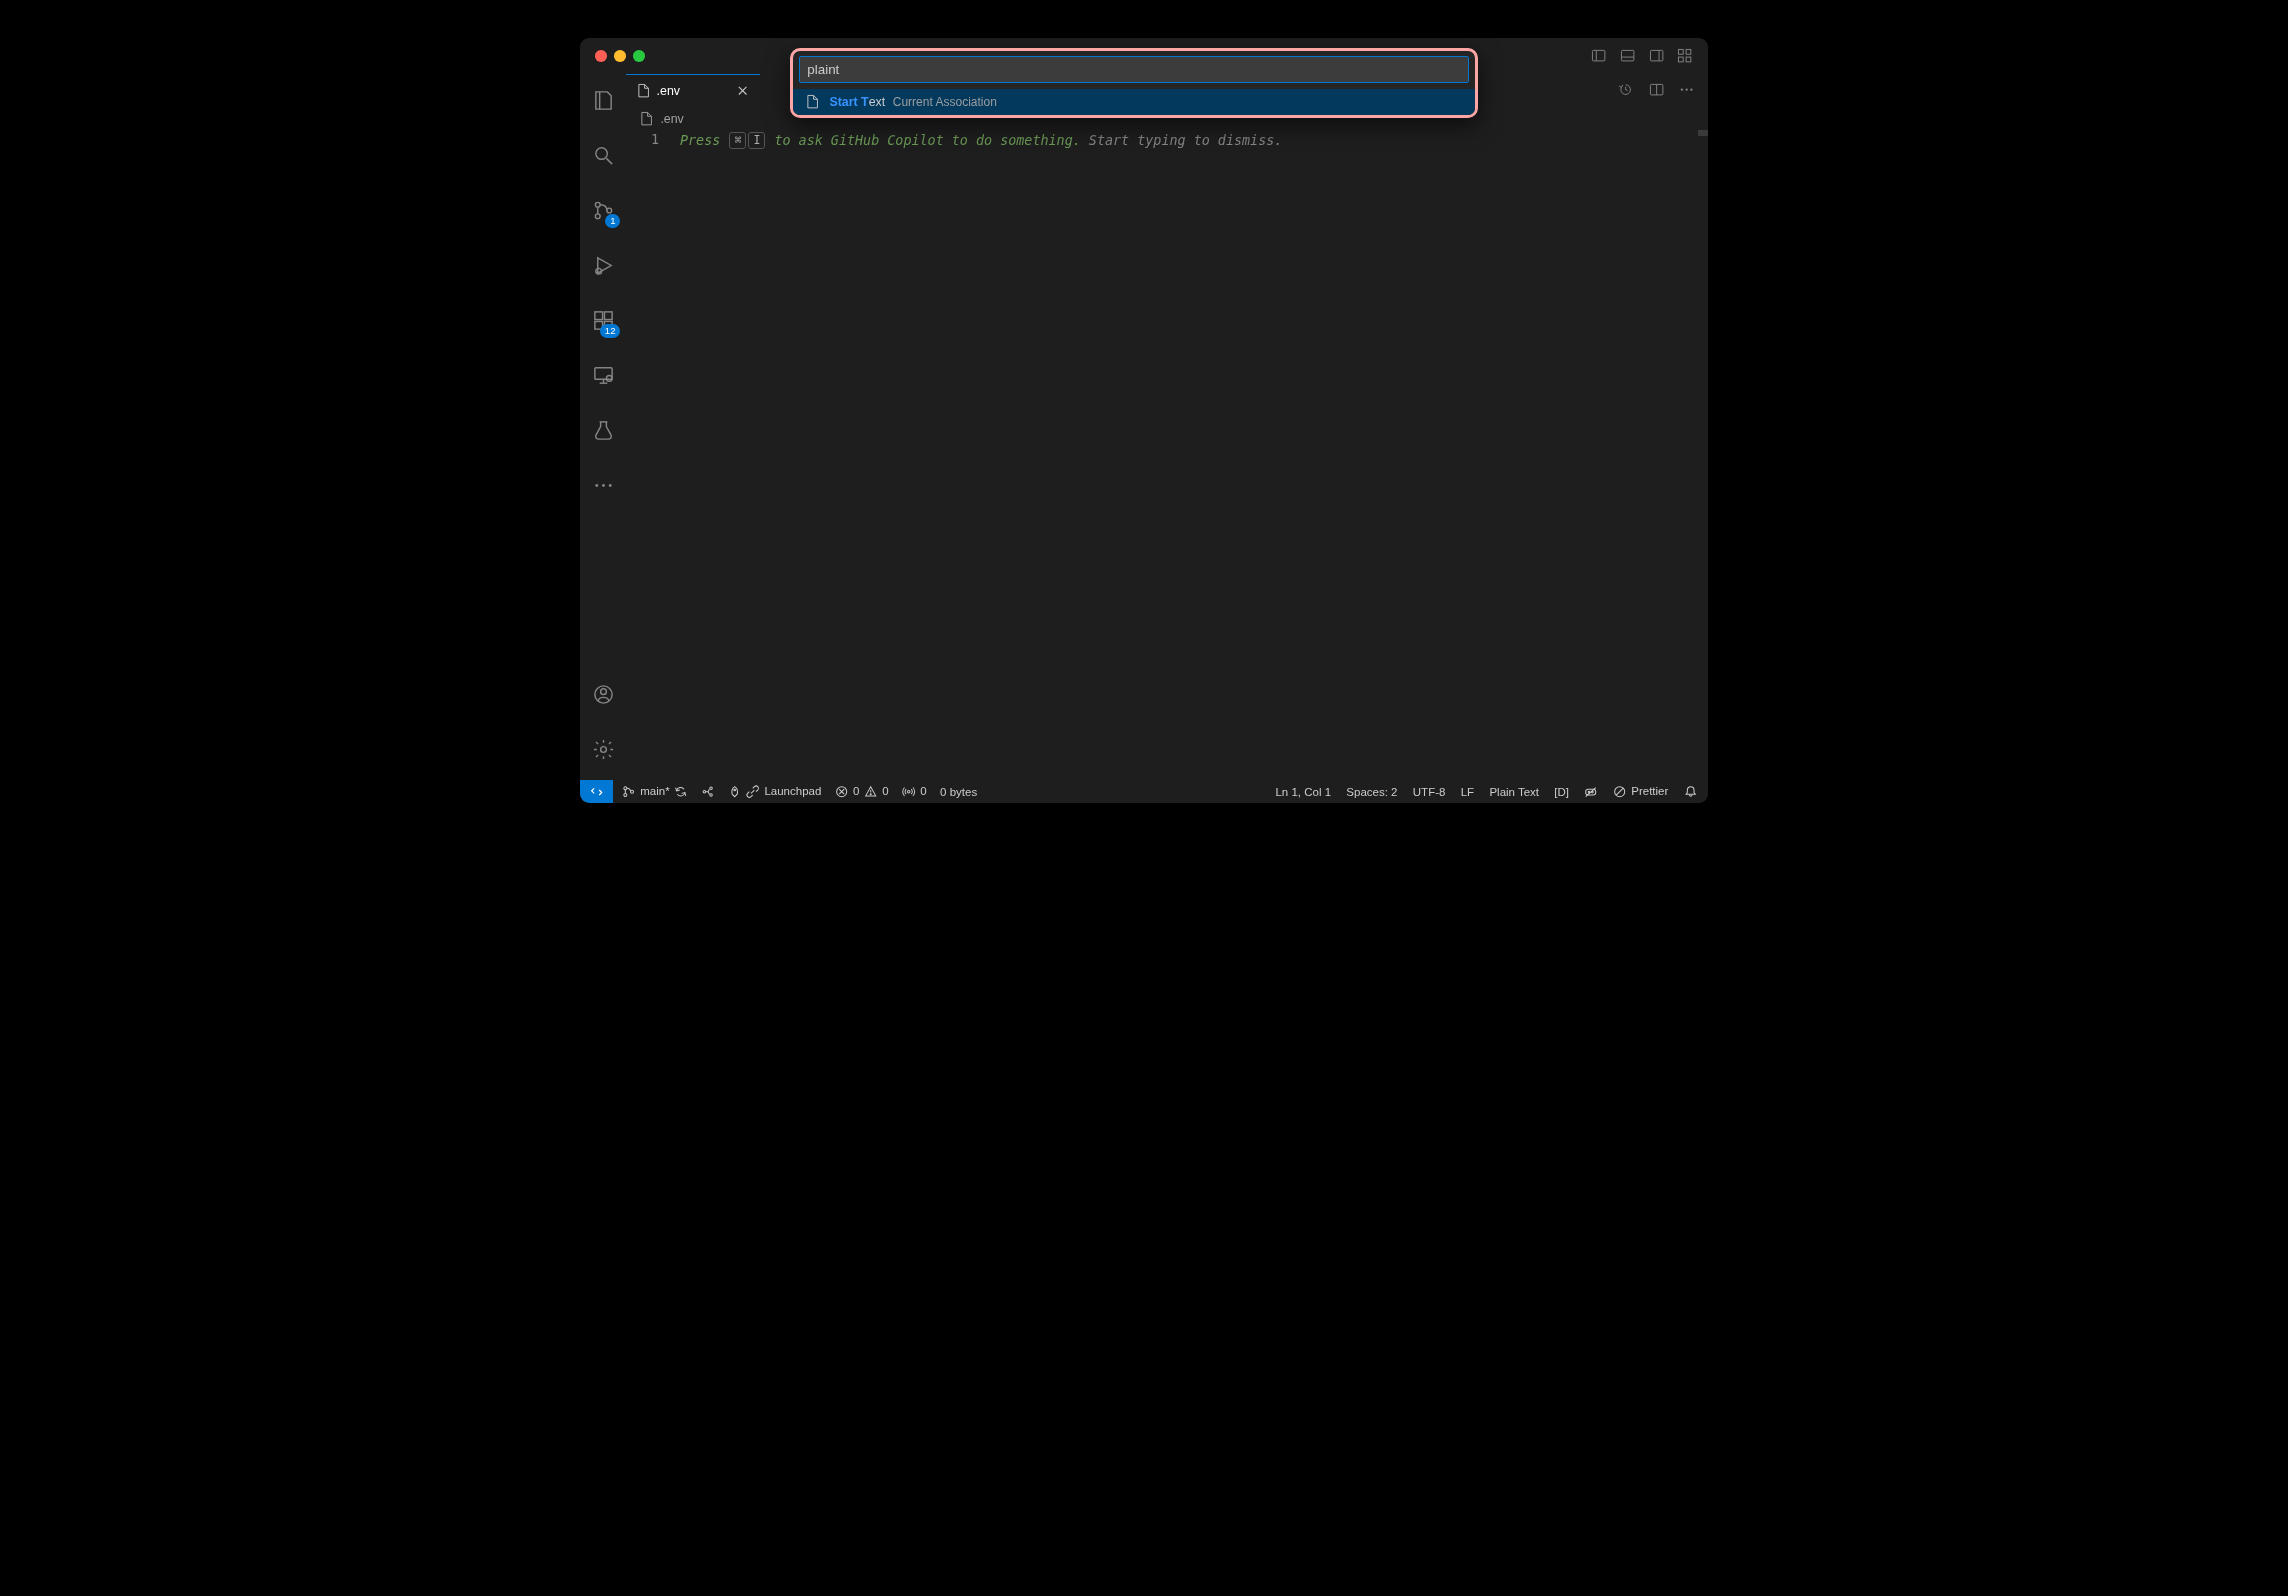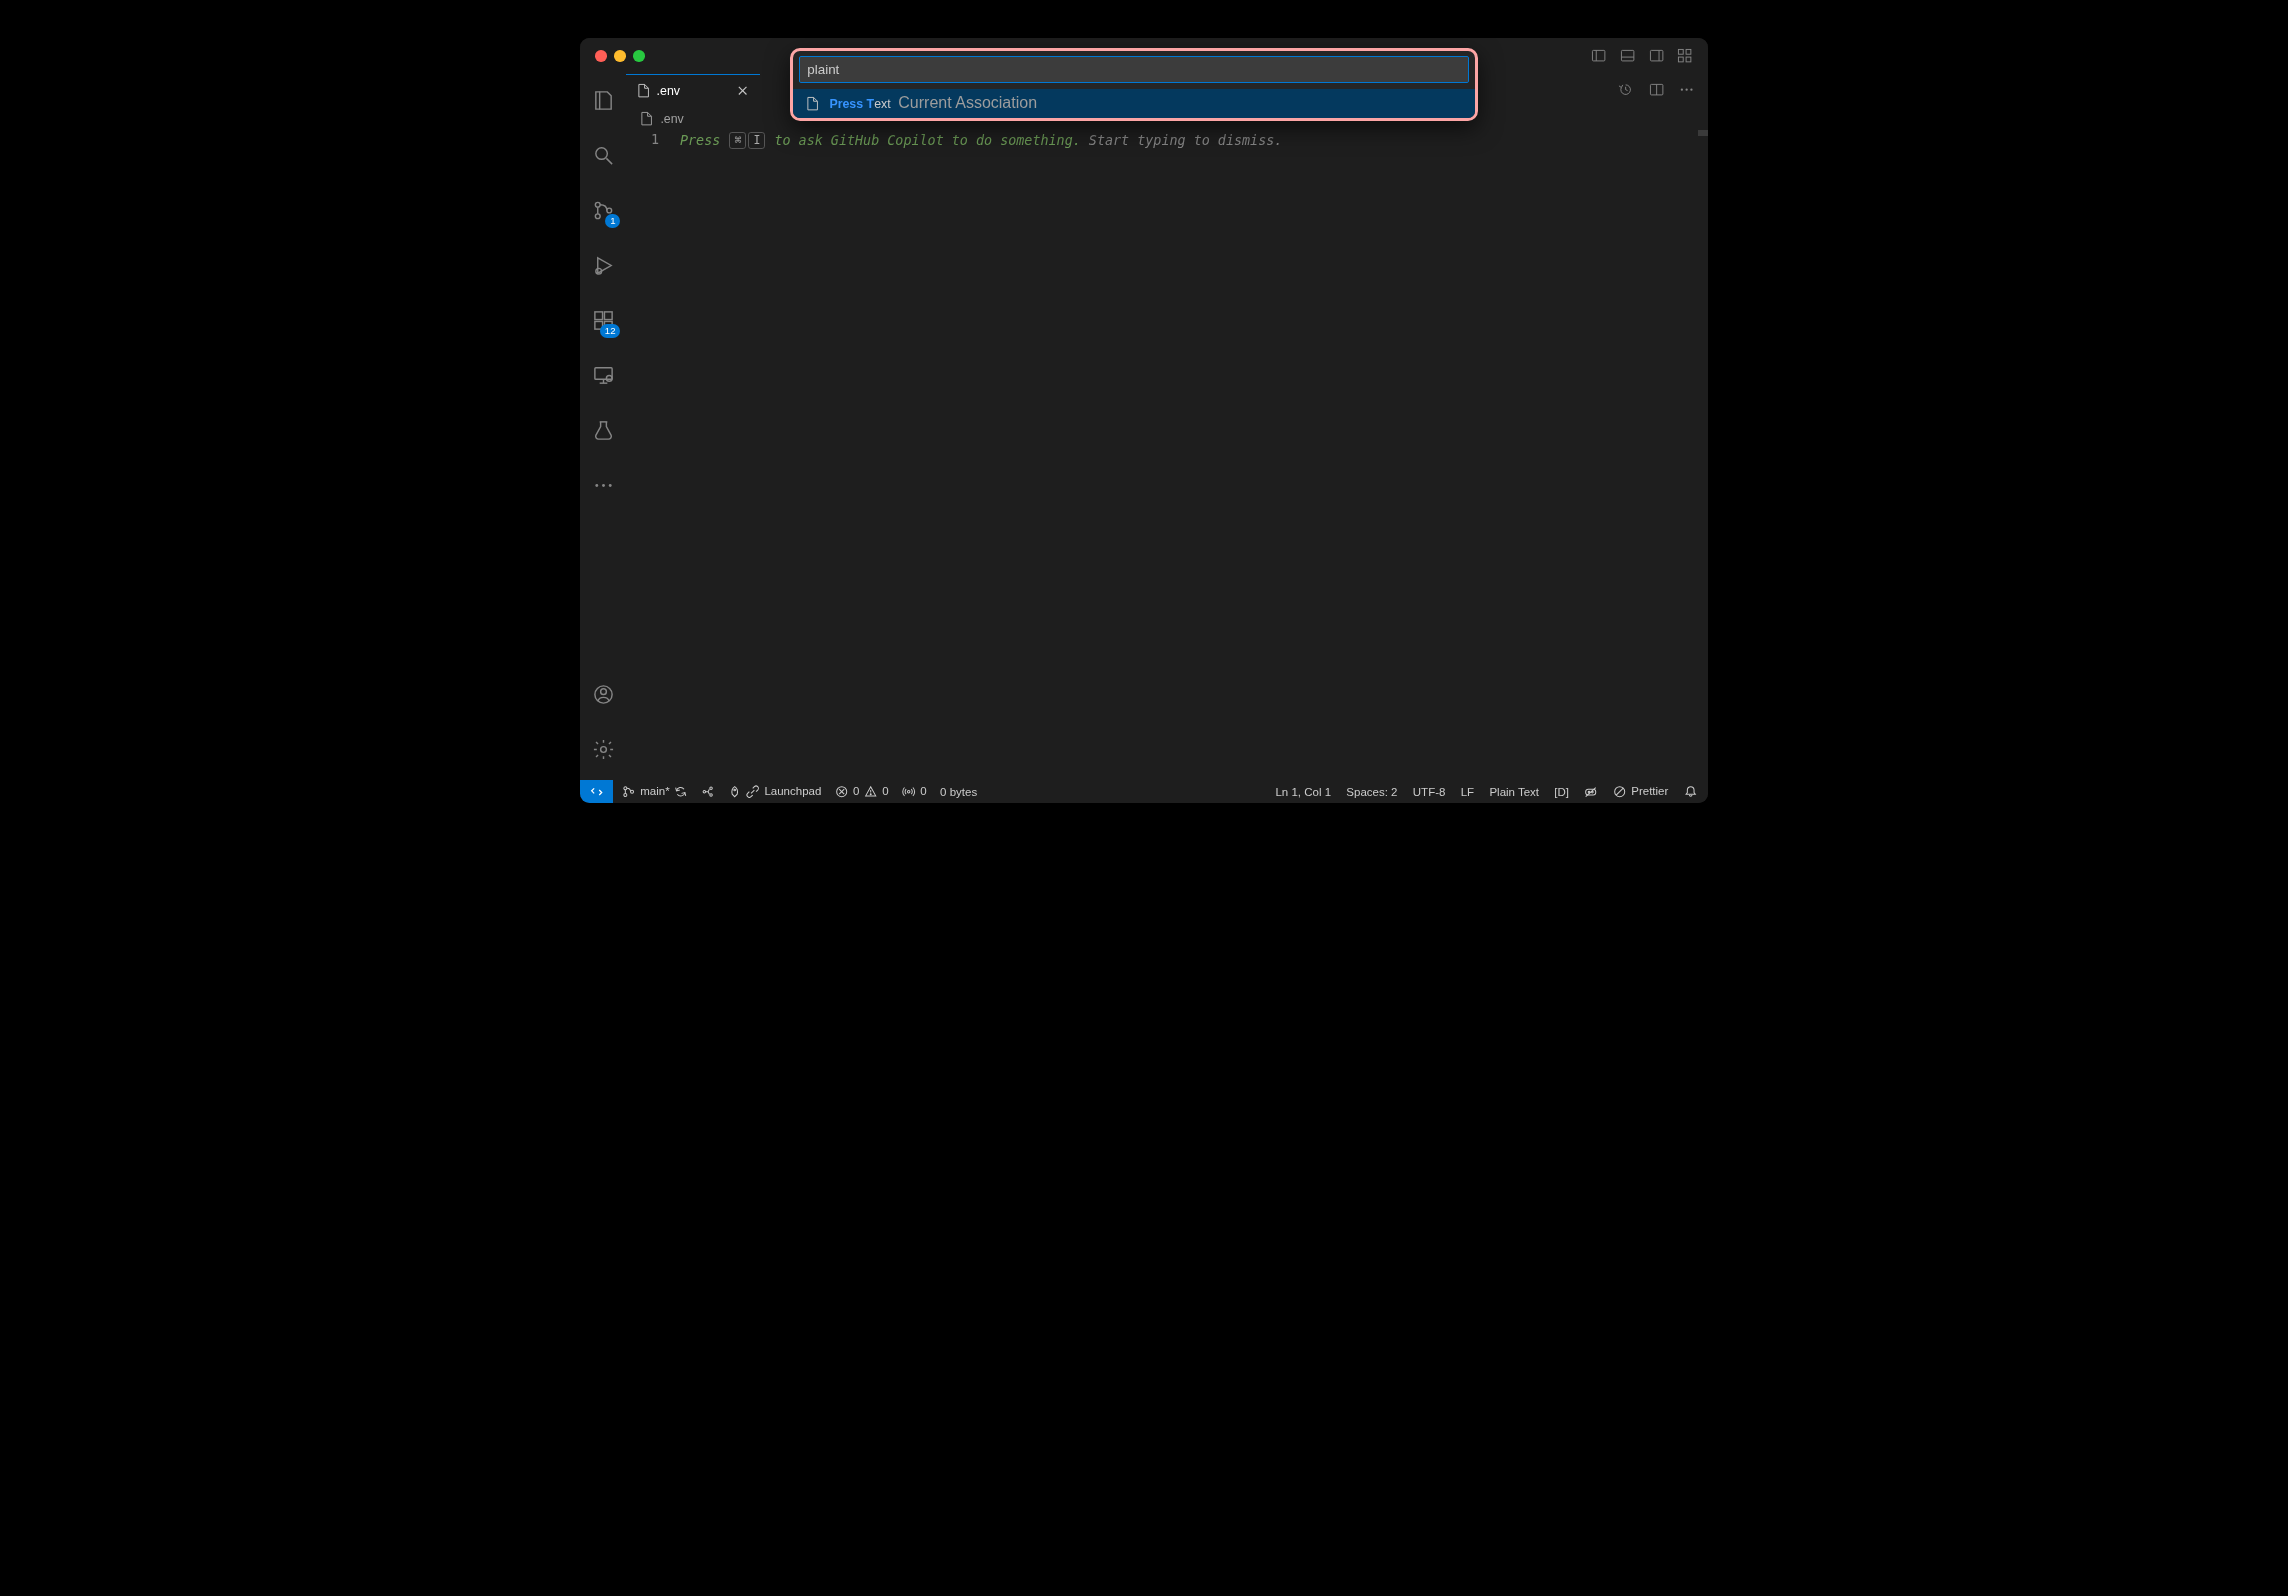--- a/index.html
+++ b/index.html
@@ -214,21 +214,21 @@
     display: flex;
     align-items: center;
     gap: 9.6px;
     padding: 5.7px 11.5px;
     background: #04395e;
     color: #ccc;
     cursor: pointer;
   }
   .palette-item svg { width:15.3px; height:15.3px; color:#c5c5c5; flex-shrink:0; }
   .pi-label { display: flex; align-items: baseline; gap: 7.6px; }
-  .pi-desc { color: #9d9d9d; font-size: 16px; }
+  .pi-desc { color: #9d9d9d; font-size: 12px; }
   .hl-match { color: #3794ff; font-weight: 600; }
   .hl-rest { color: #ccc; }
 
   
   .statusbar {
     height: 23px;
     background: #1e1e1e;
     display: flex;
     align-items: stretch;
     font-size: 11.5px;
@@ -449,21 +449,21 @@
       <input class="palette-input" type="text" value="plaint" style="">
     </div>
     <div class="palette-list">
       <div class="palette-item">
         <svg viewBox="0 0 16 16" fill="none" stroke="currentColor" stroke-width="1">
             <path d="M3 1.5h6l4 4v9H3z"></path>
             <path d="M9 1.5v4h4"></path>
           </svg>
         <div class="pi-label">
           <span>
-            <span class="hl-match">Press T</span><span class="hl-rest">ext</span>
+            <span class="hl-match">Start T</span><span class="hl-rest">ext</span>
           </span>
           <span class="pi-desc">Current Association</span>
         </div>
       </div>
     </div>
   </div>
 
   <div class="statusbar">
     <div class="sb-remote">
       <svg viewBox="0 0 16 16" fill="none" stroke="currentColor" stroke-width="1.5">

